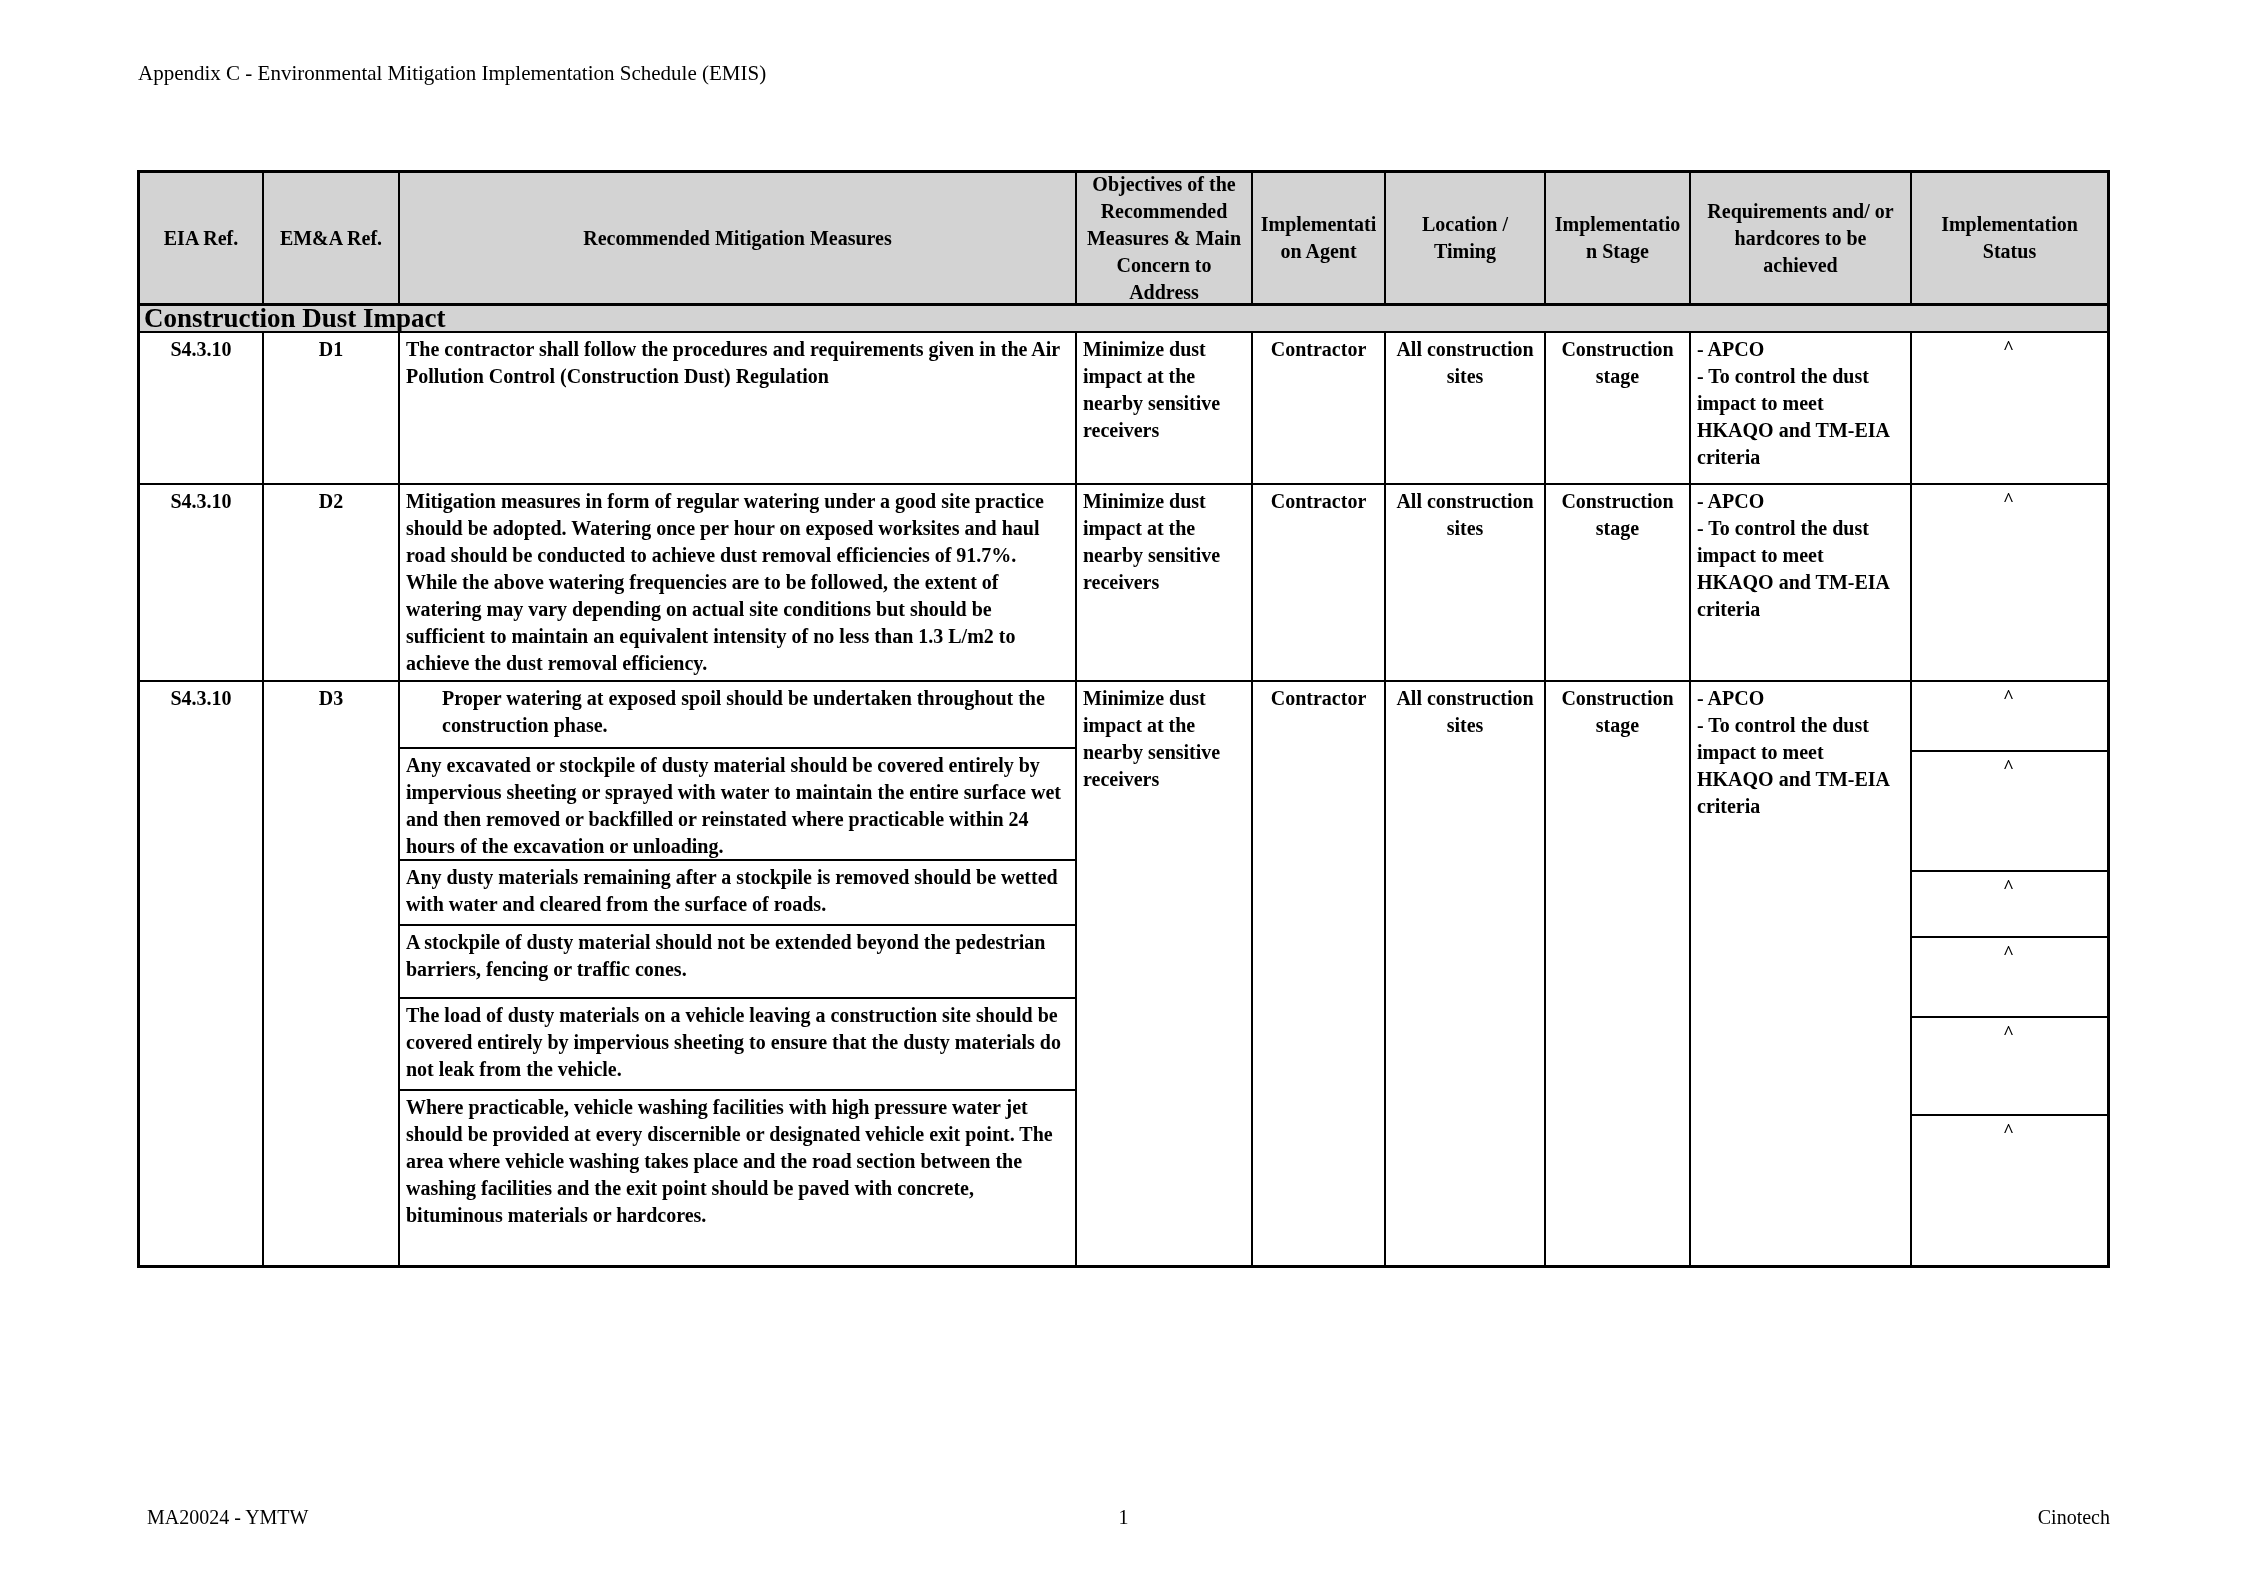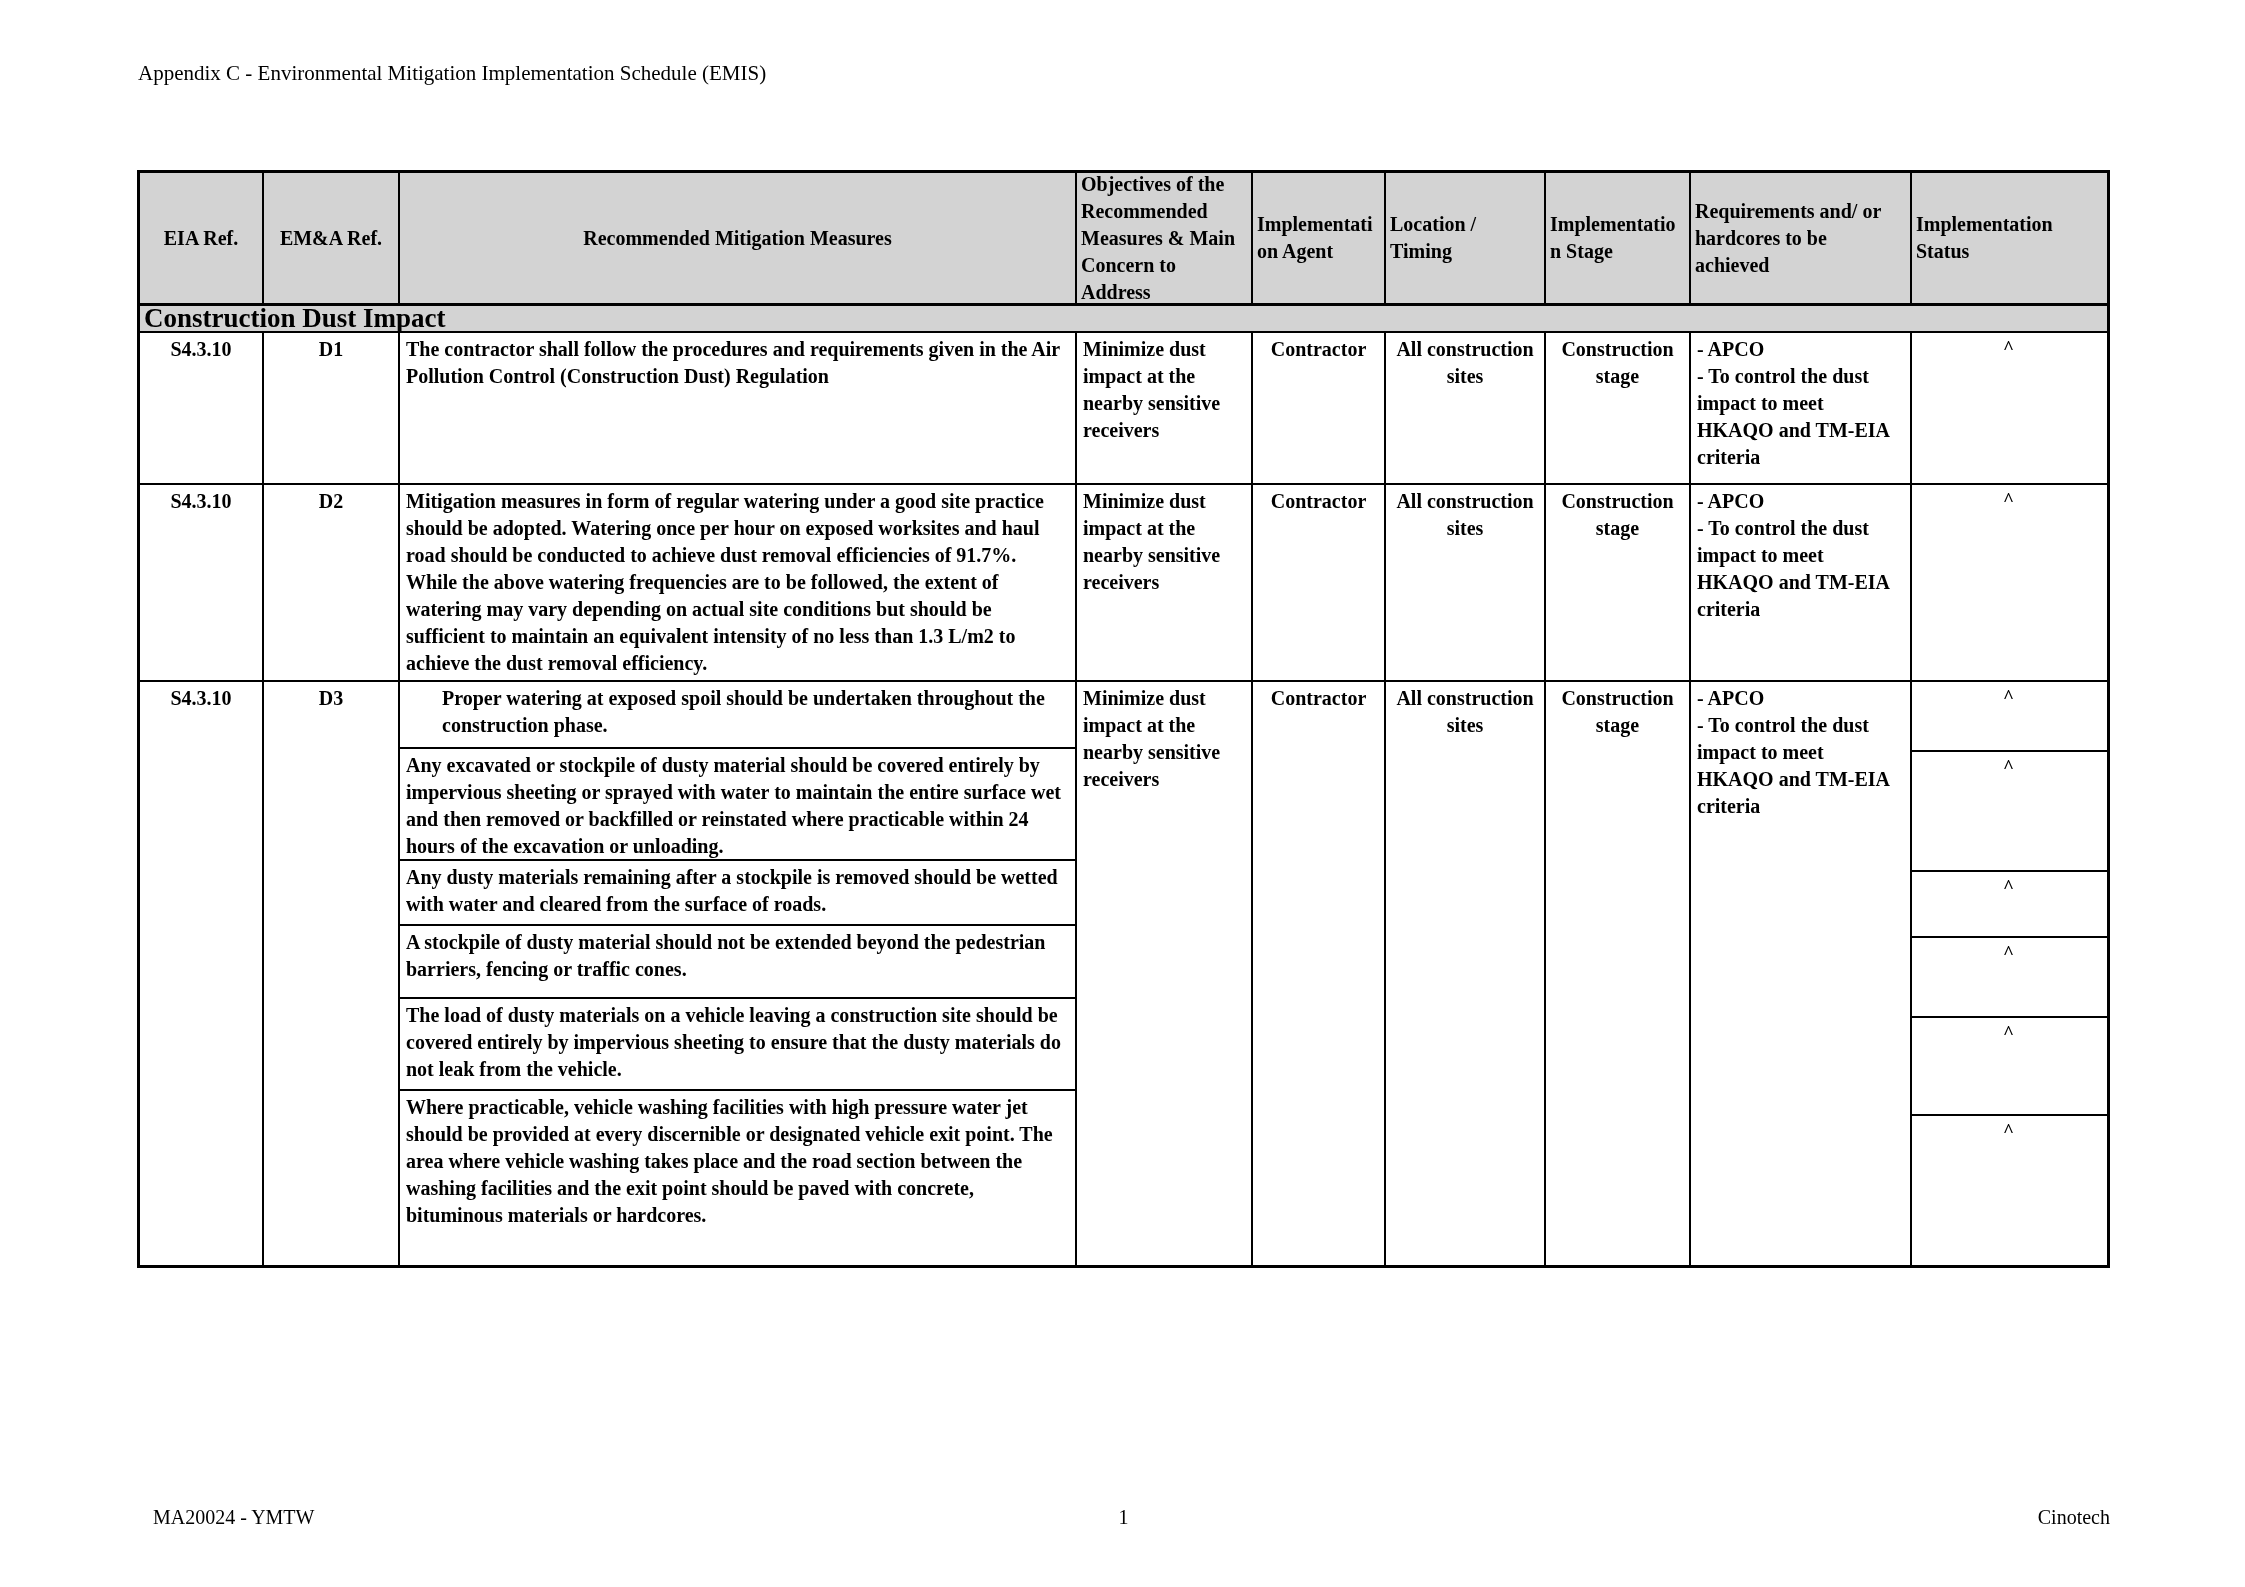--- a/index.html
+++ b/index.html
@@ -49,20 +49,21 @@
   
   .thead-row {
     height: 130px;
     background: #d3d3d3;
     font-weight: bold;
   }
   .thead-row .cell {
     display: flex;
     align-items: center;
     justify-content: center;
+    text-align: center;
     padding: 8px 4px;
   }
   .brk { word-break: break-all; }
   
   .section-row {
     border-top: 3px solid #000;
     background: #d3d3d3;
     height: 28px;
     font-weight: bold;
     font-size: 27px;
@@ -96,21 +97,21 @@
   .s6 { flex: 1 1 auto; }
   .fill-sub { flex: 1 1 auto; }
   .footer {
     position: absolute;
     left: 137px;
     top: 1505px;
     width: 1973px;
     font-size: 20px;
     line-height: 25px;
   }
-  .footer .f-left { position: absolute; left: 16px; top: 0; }
+  .footer .f-left { position: absolute; left: 10px; top: 0; }
   .footer .f-center { position: absolute; left: 0; width: 100%; text-align: center; top: 0; }
   .footer .f-right { position: absolute; right: 0; top: 0; }
 </style>
 </head>
 <body>
 
 <div class="page">
 
   <div class="doc-title">Appendix C - Environmental Mitigation Implementation Schedule (EMIS)</div>
 

